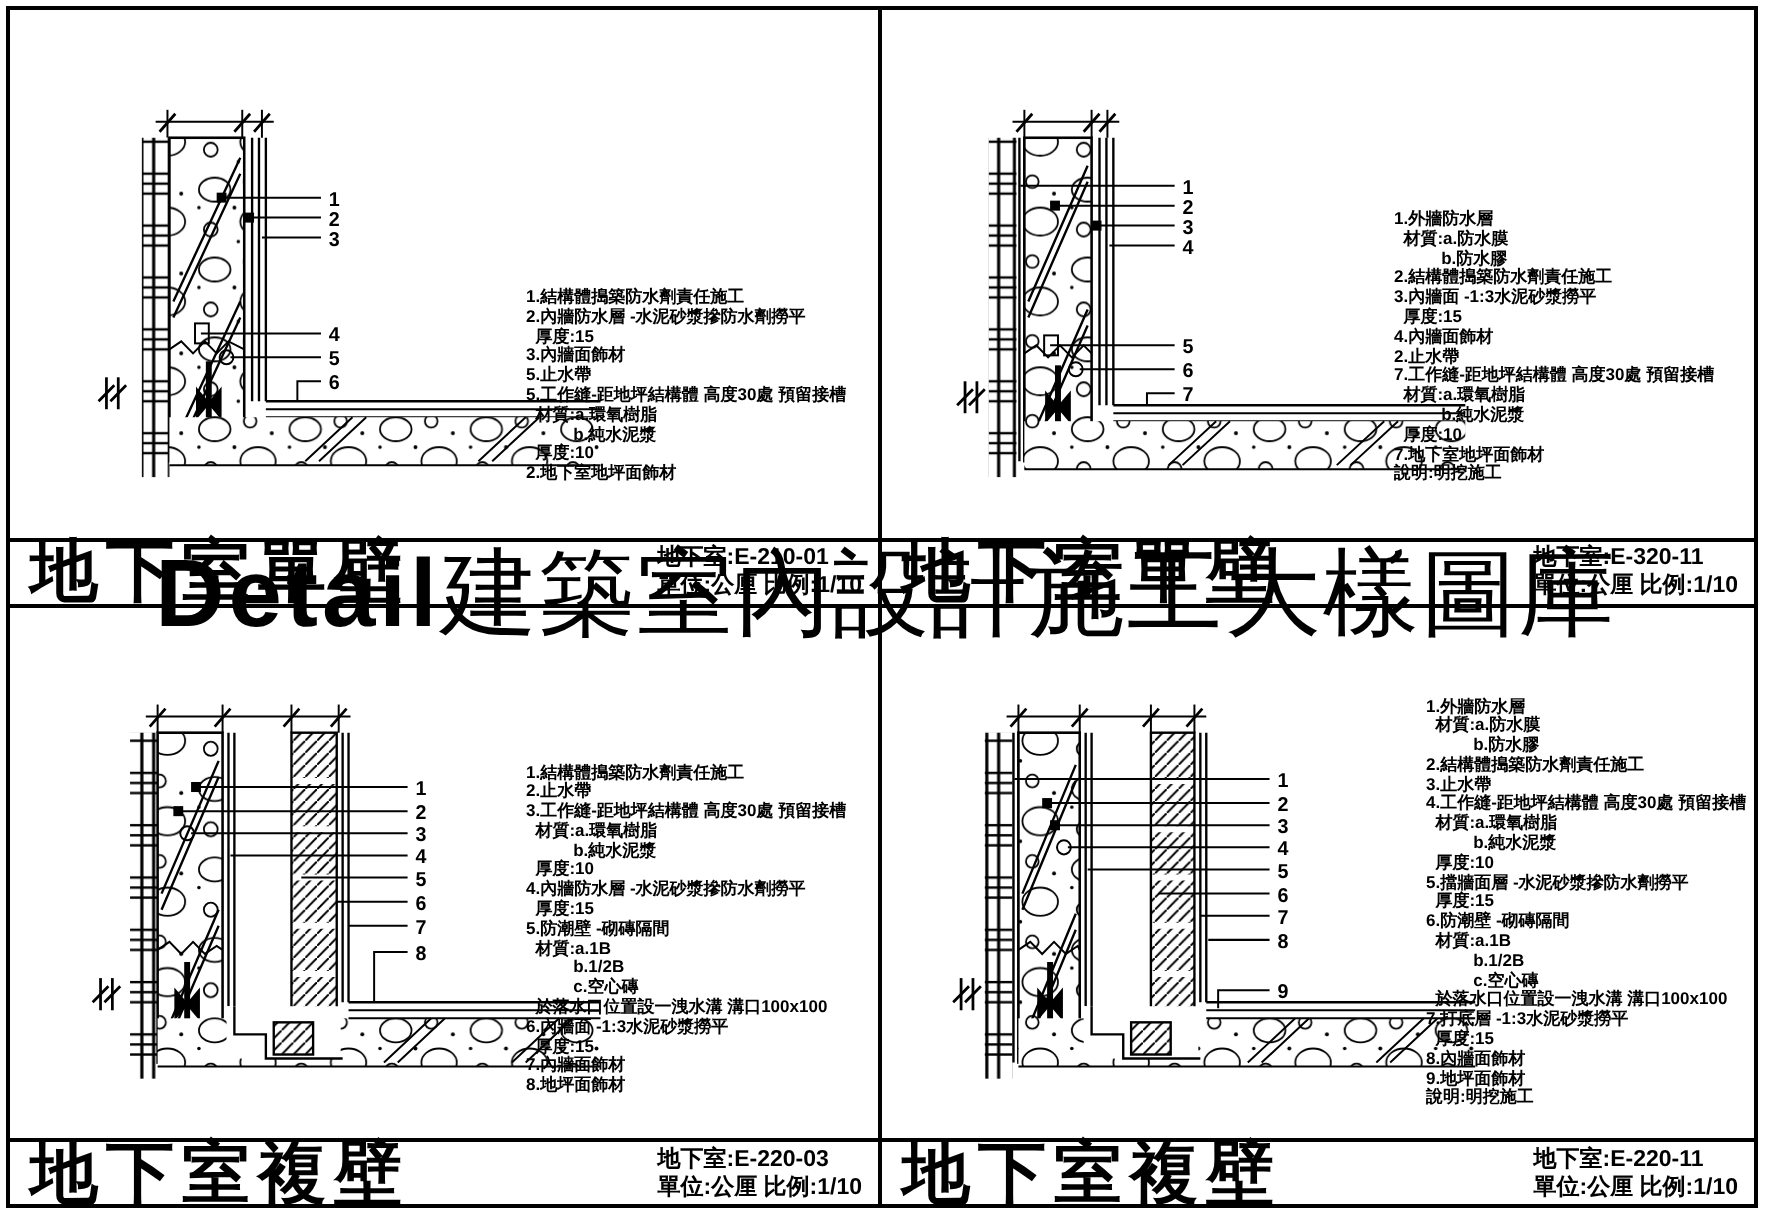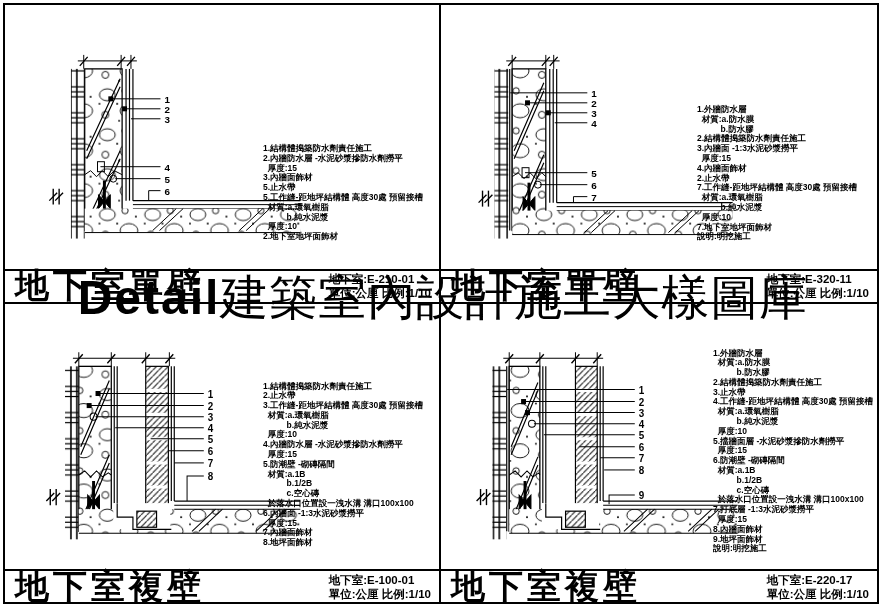--- a/index.html
+++ b/index.html
@@ -280,21 +280,21 @@
           <text x="206" y="150">6</text>
           <text x="206" y="162">7</text>
           <text x="206" y="175">8</text>
         </g>
       </svg>
       <div class="notes n2"><div>1.結構體搗築防水劑責任施工</div><div>2.止水帶</div><div>3.工作縫-距地坪結構體 高度30處 預留接槽</div><div>  材質:a.環氧樹脂</div><div>          b.純水泥漿</div><div>  厚度:10</div><div>4.內牆防水層 -水泥砂漿摻防水劑撈平</div><div>  厚度:15</div><div>5.防潮壁 -砌磚隔間</div><div>  材質:a.1B</div><div>          b.1/2B</div><div>          c.空心磚</div><div>  於落水口位置設一洩水溝 溝口100x100</div><div>6.內牆面 -1:3水泥砂漿撈平</div><div>  厚度:15</div><div>7.內牆面飾材</div><div>8.地坪面飾材</div></div>
     </div>
     <div class="titlebar">
       <div class="title">地下室複壁</div>
       <div class="meta">
-        <div>地下室:E-100-01</div>
+        <div>地下室:E-220-03</div>
         <div>單位:公厘 比例:1/10</div>
       </div>
     </div>
   </div>
 
   <div class="panel p3">
     <div class="draw">
       <svg viewBox="0 0 441 264" preserveAspectRatio="none">
         <g stroke="#000" stroke-width="1" fill="none">
           <line x1="69" y1="48" x2="69" y2="62"></line>
@@ -373,21 +373,21 @@
           <text x="200" y="157">7</text>
           <text x="200" y="169">8</text>
           <text x="200" y="194">9</text>
         </g>
       </svg>
       <div class="notes n3"><div>1.外牆防水層</div><div>  材質:a.防水膜</div><div>          b.防水膠</div><div>2.結構體搗築防水劑責任施工</div><div>3.止水帶</div><div>4.工作縫-距地坪結構體 高度30處 預留接槽</div><div>  材質:a.環氧樹脂</div><div>          b.純水泥漿</div><div>  厚度:10</div><div>5.擋牆面層 -水泥砂漿摻防水劑撈平</div><div>  厚度:15</div><div>6.防潮壁 -砌磚隔間</div><div>  材質:a.1B</div><div>          b.1/2B</div><div>          c.空心磚</div><div>  於落水口位置設一洩水溝 溝口100x100</div><div>7.打底層 -1:3水泥砂漿撈平</div><div>  厚度:15</div><div>8.內牆面飾材</div><div>9.地坪面飾材</div><div>說明:明挖施工</div></div>
     </div>
     <div class="titlebar">
       <div class="title">地下室複壁</div>
       <div class="meta">
-        <div>地下室:E-220-17</div>
+        <div>地下室:E-220-11</div>
         <div>單位:公厘 比例:1/10</div>
       </div>
     </div>
   </div>
 
 </div>
 
 <div class="watermark" style="color: #000000;">
   <span class="en">Detail</span><span>建築室內設計施工大樣圖庫</span>
 </div>

